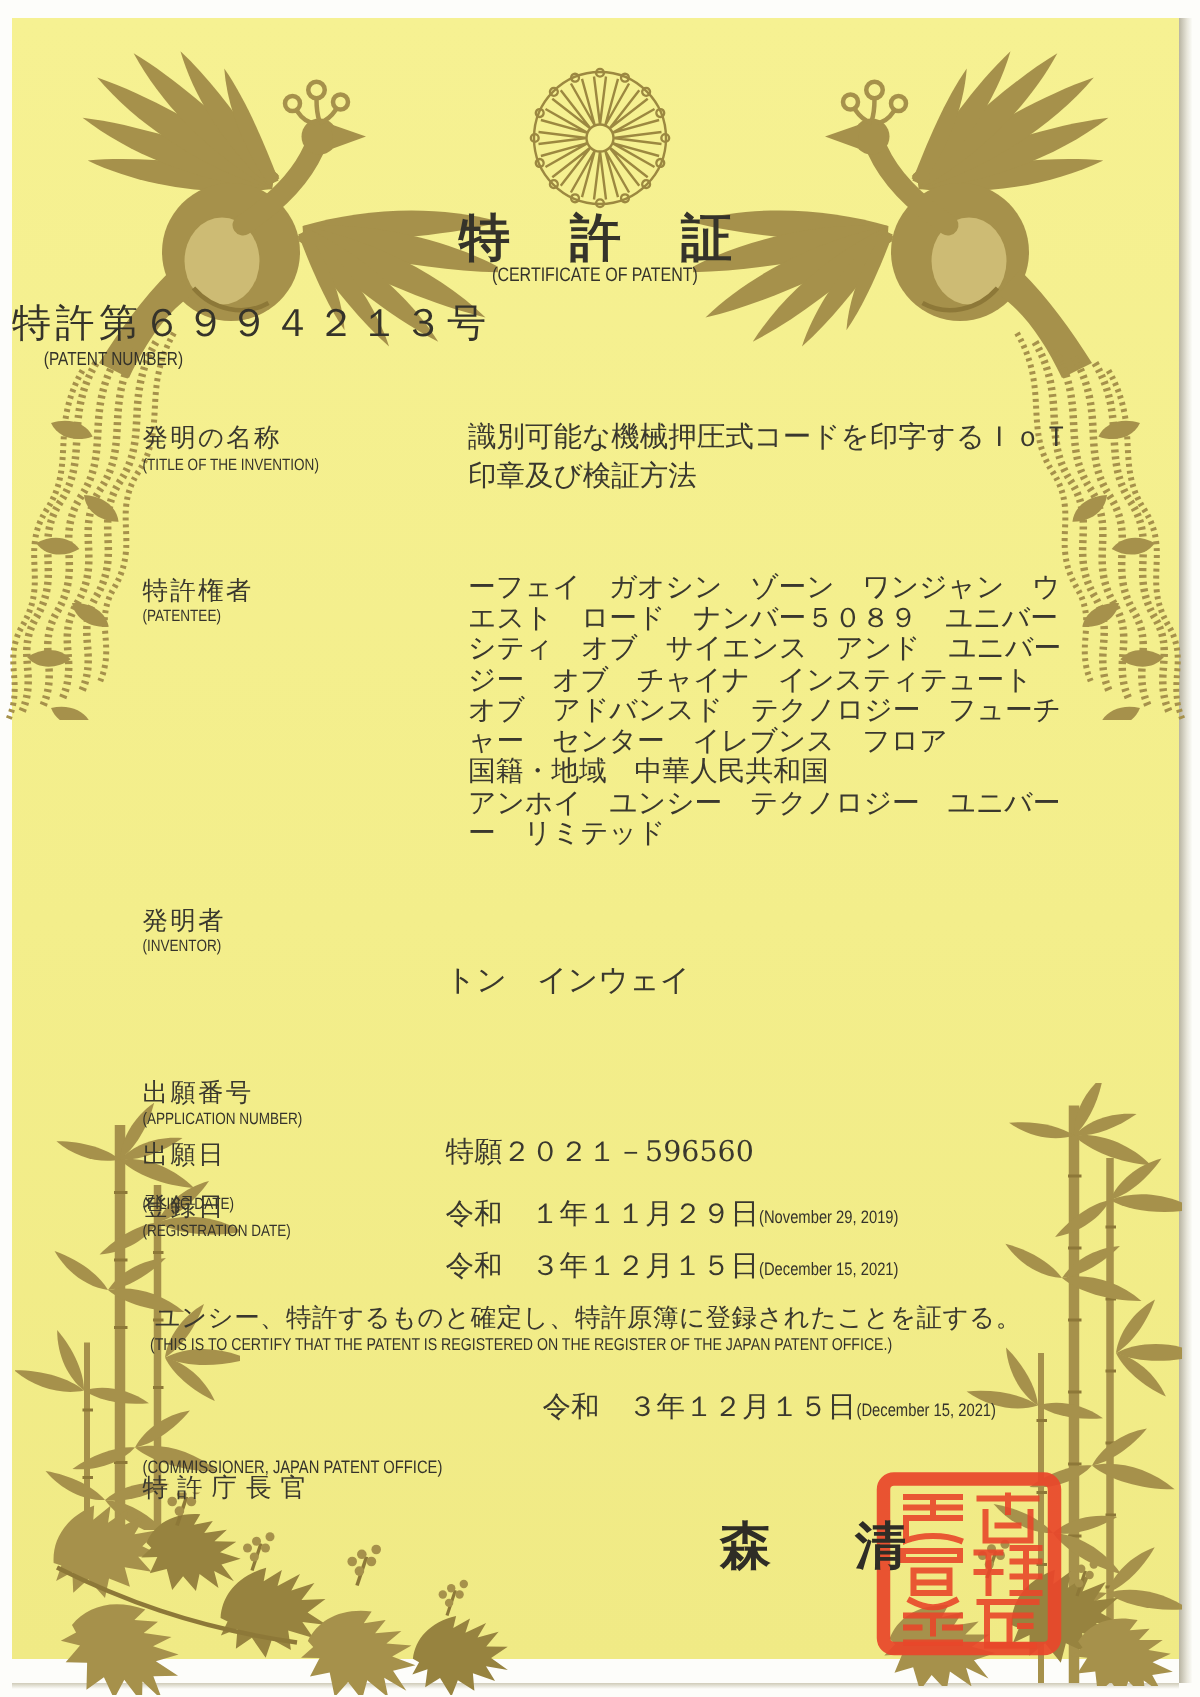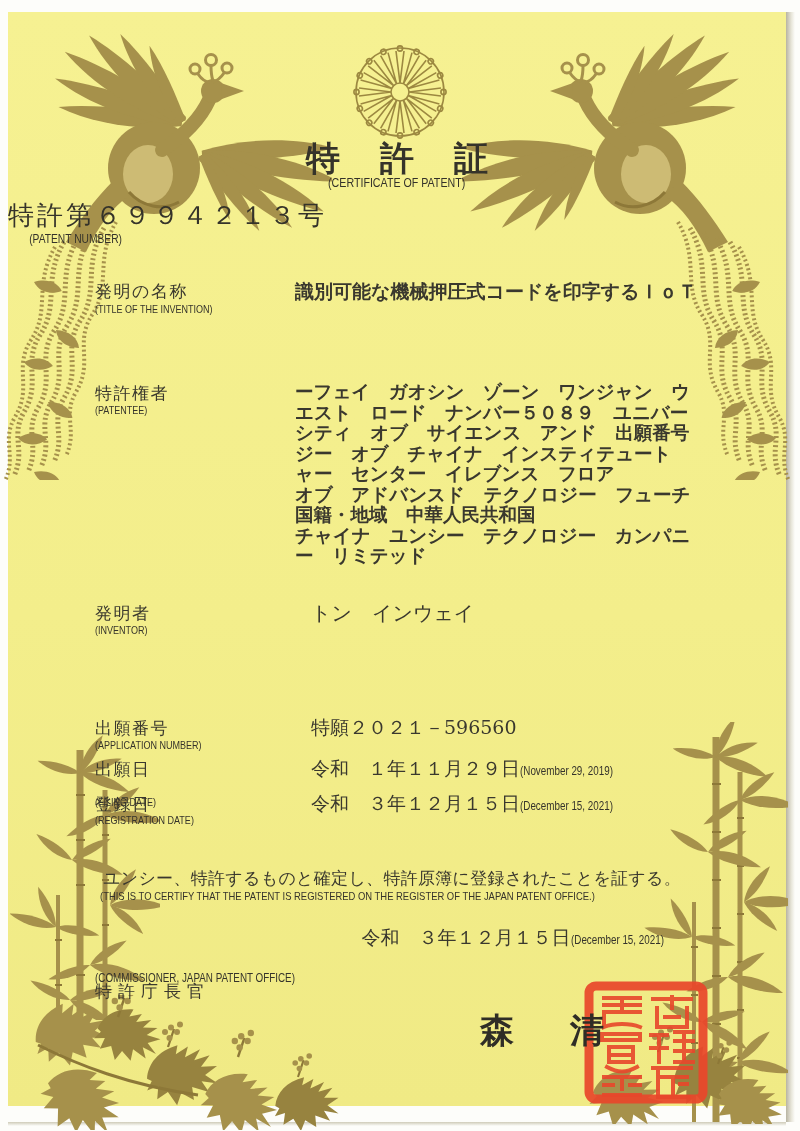--- a/index.html
+++ b/index.html
@@ -19,22 +19,22 @@
   .en.center{transform-origin:center center;}
 
   .cert-title{left:0;right:0;top:124px;text-align:center;font-size:34px;letter-spacing:40px;
       padding-left:40px;font-weight:bold;color:#35332a;}
   .cert-title-en{left:0;right:0;top:163px;text-align:center;font-size:13px;color:#34322a;}
   .patent-no{left:0;right:0;top:186px;font-size:26px;letter-spacing:3px;color:#35332a;}
   .patent-no-en{left:0;right:0;top:219px;text-align:left;font-size:12.5px;color:#34322a;margin-left:11px;}
 
   .lbl{left:87px;font-size:17px;letter-spacing:1.5px;color:#3a382e;white-space:nowrap;}
   .sublbl{left:87px;font-size:11px;color:#35332b;white-space:nowrap;}
-  .val{left:303px;font-size:19px;color:#3a382e;white-space:nowrap;}
-  .val-lines{left:287px;font-size:19px;line-height:26px;color:#3a382e;white-space:nowrap;font-weight:bold;}
+  .val{left:289px;font-size:19px;color:#3a382e;white-space:nowrap;margin-top:40px;}
+  .val-lines{left:304px;font-size:19px;line-height:26px;color:#3a382e;white-space:nowrap;}
   .val-lines.tight{font-size:18.5px;line-height:20.5px;}
   .date-en{font-size:12px;color:#35332b;}
 
   .statement{left:95px;top:855px;font-size:17px;letter-spacing:.3px;color:#3a382e;white-space:nowrap;}
   .statement-en{left:92px;top:877px;font-size:11.5px;color:#35332b;}
   .issue-date{right:102px;top:913px;font-size:19px;color:#3a382e;white-space:nowrap;}
   .commissioner{left:87px;top:936px;font-size:17px;letter-spacing:6px;color:#3a382e;margin-top:32px;}
   .commissioner-en{left:87px;top:959px;font-size:12px;color:#35332b;}
   .sig{top:996px;font-size:34px;font-weight:bold;color:#2f2d26;}
 
@@ -345,33 +345,34 @@
 
   <div class="abs txt cert-title jp">特許証</div>
   <div class="abs txt cert-title-en"><span class="en center">(CERTIFICATE OF PATENT)</span></div>
   <div class="abs txt patent-no jp">特許第６９９４２１３号</div>
   <div class="abs txt patent-no-en"><span class="en center">(PATENT NUMBER)</span></div>
 
   <div class="abs txt lbl jp" style="top:268px">発明の名称</div>
   <div class="abs txt sublbl" style="top:291px"><span class="en">(TITLE OF THE INVENTION)</span></div>
   <div class="abs txt val-lines jp" style="top:266px">
     <div>識別可能な機械押圧式コードを印字するＩｏＴ</div>
+    <div>印章及び検証方法</div>
   </div>
 
   <div class="abs txt lbl jp" style="top:370px">特許権者</div>
   <div class="abs txt sublbl" style="top:392px"><span class="en">(PATENTEE)</span></div>
   <div class="abs txt val-lines tight jp" style="top:370px">
     <div>ーフェイ　ガオシン　ゾーン　ワンジャン　ウ</div>
     <div>エスト　ロード　ナンバー５０８９　ユニバー</div>
-    <div>シティ　オブ　サイエンス　アンド　出願番号</div>
+    <div>シティ　オブ　サイエンス　アンド　ユニバー</div>
     <div>ジー　オブ　チャイナ　インスティテュート</div>
+    <div>オブ　アドバンスド　テクノロジー　フューチ</div>
     <div>ャー　センター　イレブンス　フロア</div>
-    <div>オブ　アドバンスド　テクノロジー　フューチ</div>
     <div>国籍・地域　中華人民共和国</div>
-    <div>チャイナ　ユンシー　テクノロジー　カンパニ</div>
+    <div>アンホイ　ユンシー　テクノロジー　ユニバー</div>
     <div>ー　リミテッド</div>
   </div>
 
   <div class="abs txt lbl jp" style="top:590px">発明者</div>
   <div class="abs txt sublbl" style="top:612px"><span class="en">(INVENTOR)</span></div>
   <div class="abs txt val jp" style="top:588px;font-size:20px">トン　インウェイ</div>
 
   <div class="abs txt lbl jp" style="top:705px">出願番号</div>
   <div class="abs txt sublbl" style="top:727px"><span class="en">(APPLICATION NUMBER)</span></div>
   <div class="abs txt val jp" style="top:703px">特願２０２１－596560</div>

